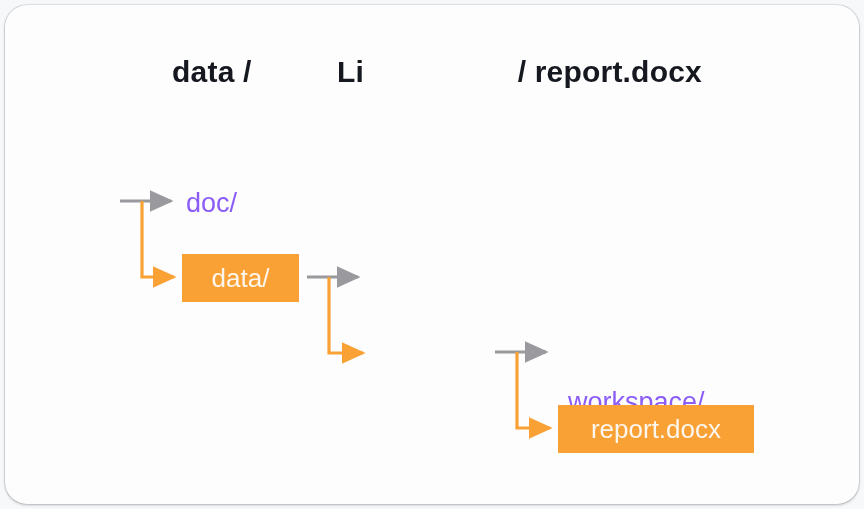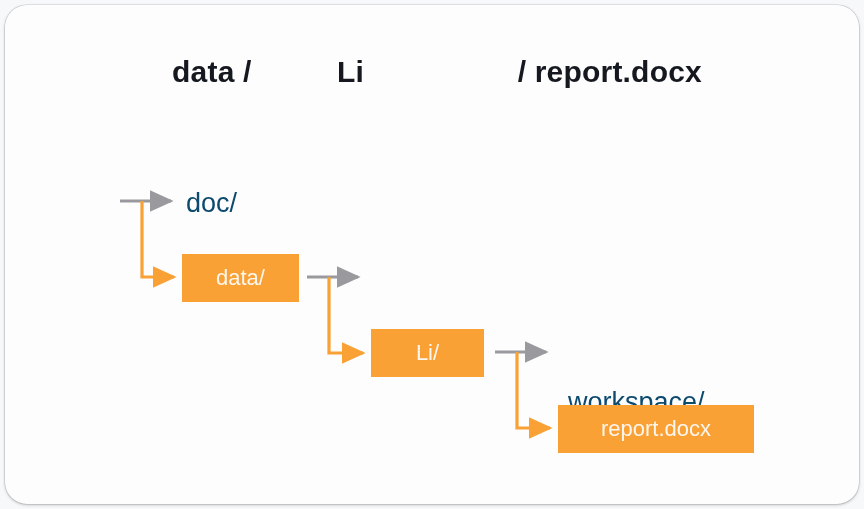--- a/index.html
+++ b/index.html
@@ -42,31 +42,31 @@
     font-size: 30px;
     font-weight: 700;
     color: #15191f;
     letter-spacing: 0.2px;
   }
 
   
   .node-label {
     position: absolute;
     font-size: 27px;
-    color: #0c4a6e;
+    color: #8b5cf6;
     white-space: nowrap;
     line-height: 1;
   }
 
   
   .node-box {
     position: absolute;
     background: #f9a134;
     color: #fdf6ee;
-    font-size: 22px;
+    font-size: 26px;
     line-height: 1;
     display: flex;
     align-items: center;
     justify-content: center;
     white-space: nowrap;
     box-sizing: border-box;
   }
 
   
   .connectors {
@@ -110,20 +110,19 @@
         <path d="M490,347 L541,347" stroke="#9a9a9e" stroke-width="3.2" fill="none" marker-end="url(#ah-gray)"></path>
         <path d="M512,347 L512,423 L545,423" stroke="#f9a134" stroke-width="3.2" fill="none" stroke-linejoin="miter" marker-end="url(#ah-orange)"></path>
       </g>
     </svg>
 
     <div class="node-label" style="left:181px; top:185px;">doc/</div>
 
     <div class="node-box" style="left:177px; top:249px; width:117px; height:48px;">data/</div>
 
 
-    <div class="node-box" style="left:366px; top:324px; width:113px; height:48px;">Li/</div>
 
     <div class="node-label" style="left:563px; top:336px;margin-top:48px;">workspace/</div>
 
     <div class="node-box" style="left:553px; top:400px; width:196px; height:48px;">report.docx</div>
 
   </div>
 </div>
 
 </body></html>

